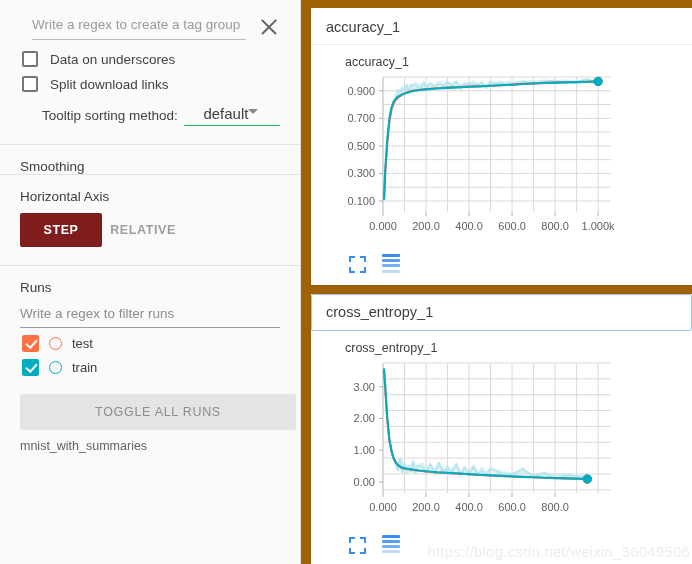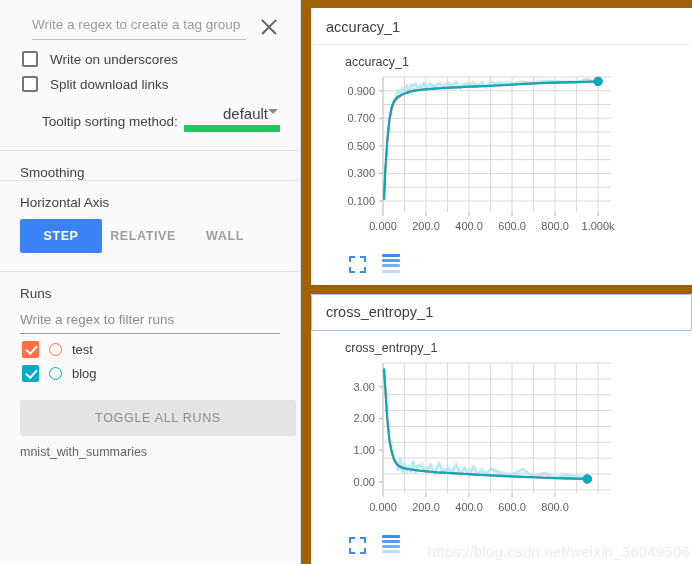--- a/index.html
+++ b/index.html
@@ -92,24 +92,24 @@
     gap: 6px;
   }
   .tooltip-label {
     font-size: 13.5px;
     color: #424242;
     padding-bottom: 3px;
     margin-left: 22px;
   }
   .select-box {
     flex: 1 1 auto;
-    border-bottom: 7px solid #22c55e;
-    display: flex;
-    align-items: center;
-    justify-content: flex-end;
+    border-bottom: 1px solid #22c55e;
+    display: flex;
+    align-items: center;
+    justify-content: center;
     padding-bottom: 3px;
     cursor: pointer;
   }
   .select-val { font-size: 15px; color: #3c4043; }
   .caret {
     width: 0; height: 0;
     border-left: 5px solid transparent;
     border-right: 5px solid transparent;
     border-top: 5px solid #8a8a8a;
     margin-right: 2px; margin-bottom: 4px;
@@ -181,21 +181,21 @@
     font-weight: bold;
     color: #9e9e9e;
     padding: 10px 0;
     width: 82px;
     text-align: center;
     cursor: pointer;
     border-radius: 2px;
     background: transparent;
   }
   .axis-btn.active {
-    background: #3b82f6;
+    background: #7f1d1d;
     color: #ffffff;
   }
 
   
   .runs-filter {
     width: 100%;
     border: none;
     border-bottom: 1px solid #9e9e9e;
     background: transparent;
     font-family: "Liberation Sans", sans-serif;
@@ -331,21 +331,21 @@
 
   <div class="sidebar">
 
     <div class="tag-regex-row">
       <input class="tag-regex-input" type="text" placeholder="Write a regex to create a tag group" style="">
       <div class="close-btn"></div>
     </div>
 
     <div class="cbrow">
       <div class="cbox"></div>
-      <span>Write on underscores</span>
+      <span>Data on underscores</span>
     </div>
 
     <div class="cbrow">
       <div class="cbox"></div>
       <span>Split download links</span>
     </div>
 
     <div class="tooltip-row">
       <span class="tooltip-label">Tooltip sorting method:</span>
       <div class="select-box">
@@ -358,39 +358,38 @@
     <div class="divider"></div>
 
     <div class="sec-title">Smoothing</div>
 
     <div class="divider"></div>
 
     <div class="sec-title">Horizontal Axis</div>
     <div class="axis-btns">
       <div class="axis-btn active">STEP</div>
       <div class="axis-btn">RELATIVE</div>
-      <div class="axis-btn">WALL</div>
     </div>
 
     <div class="divider"></div>
 
     <div class="sec-title">Runs</div>
     <div class="section" style="padding-top:9px">
       <input class="runs-filter" type="text" placeholder="Write a regex to filter runs" style="">
     </div>
 
     <div class="run-row">
       <div class="run-cb" style="background:#ff7043"></div>
       <div class="run-dot" style="border-color:#ff7043"></div>
       <span class="run-name">test</span>
     </div>
     <div class="run-row">
       <div class="run-cb" style="background:#00ACC1"></div>
       <div class="run-dot" style="border-color:#00ACC1"></div>
-      <span class="run-name">blog</span>
+      <span class="run-name">train</span>
     </div>
 
     <div class="toggle-all">TOGGLE ALL RUNS</div>
     <div class="run-dir">mnist_with_summaries</div>
   </div>
 
   <div class="main">
 
     <div class="card">
       <div class="card-header">accuracy_1</div>

